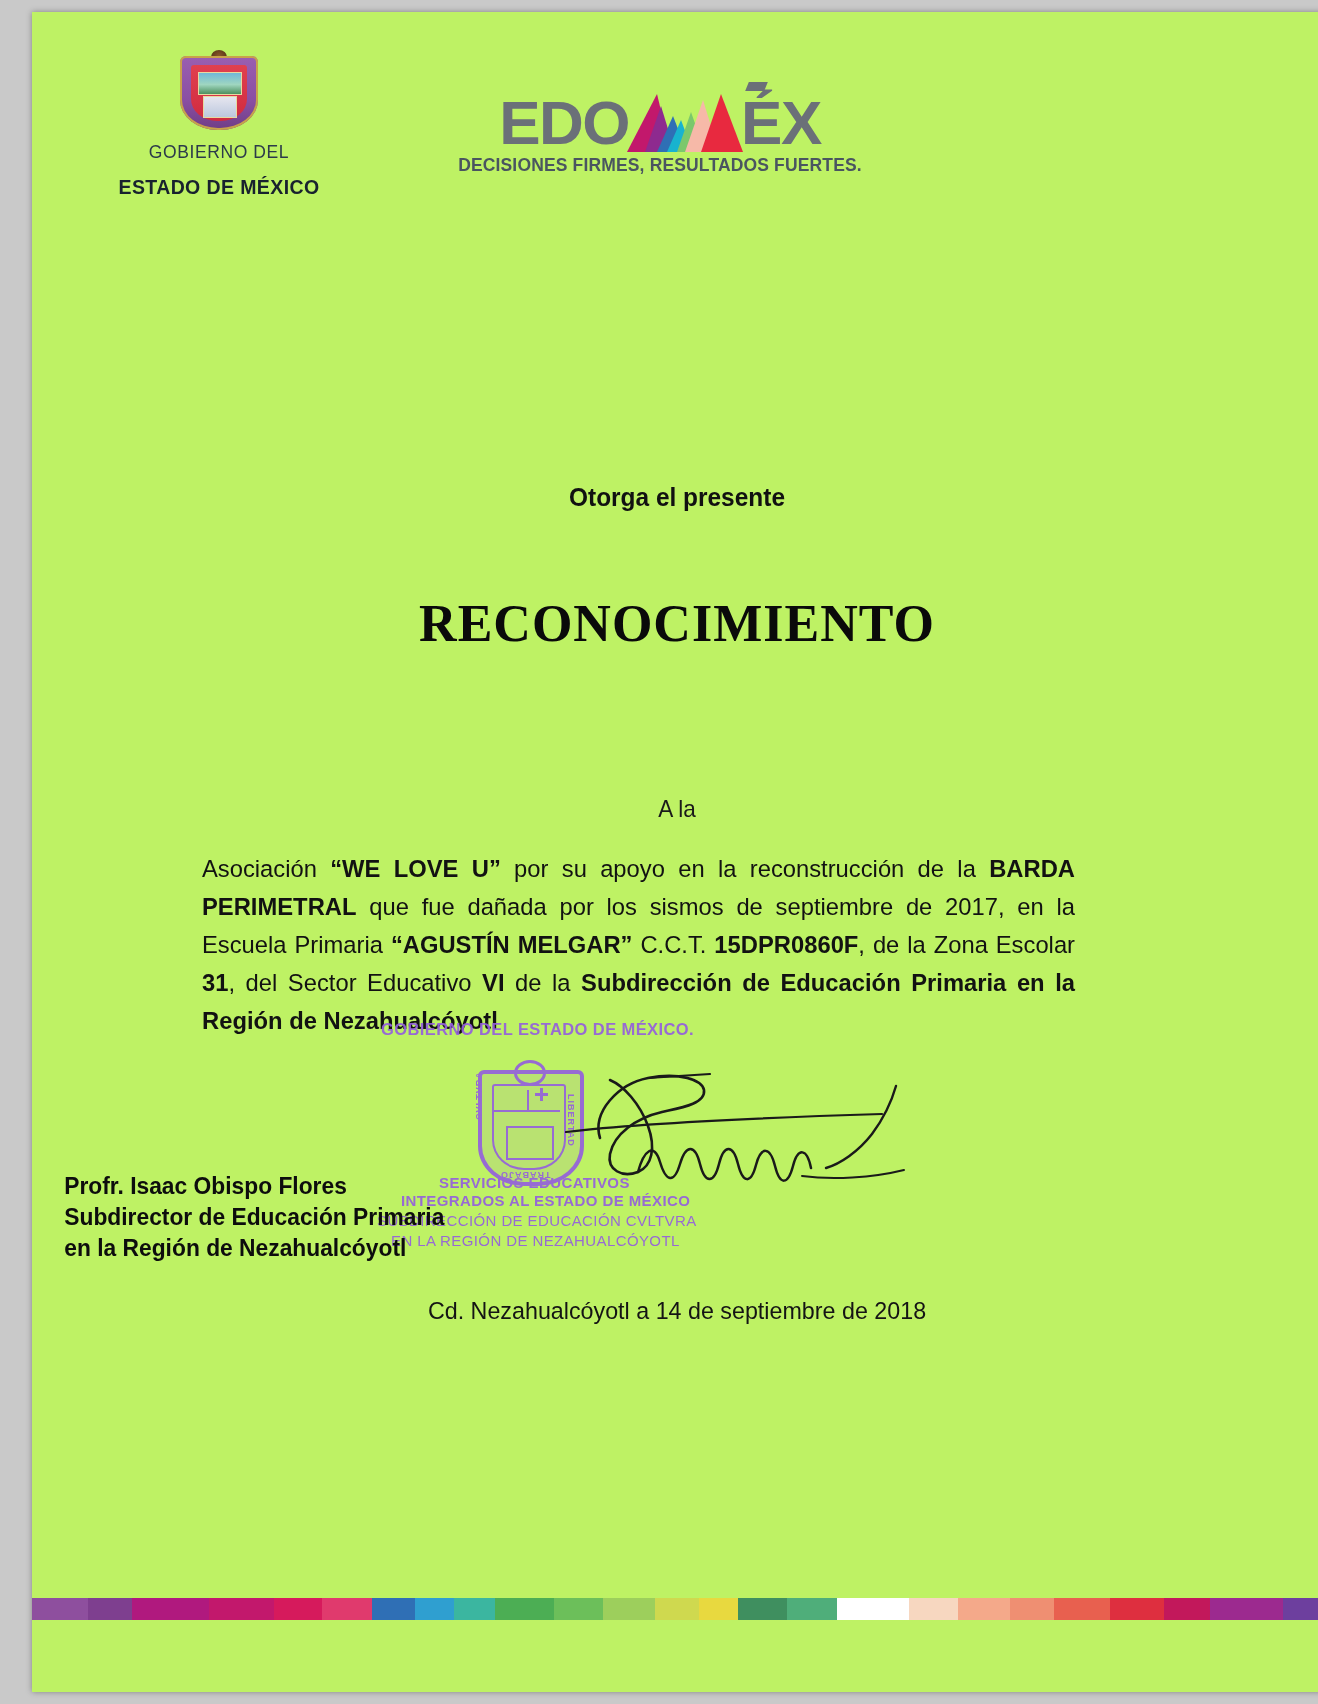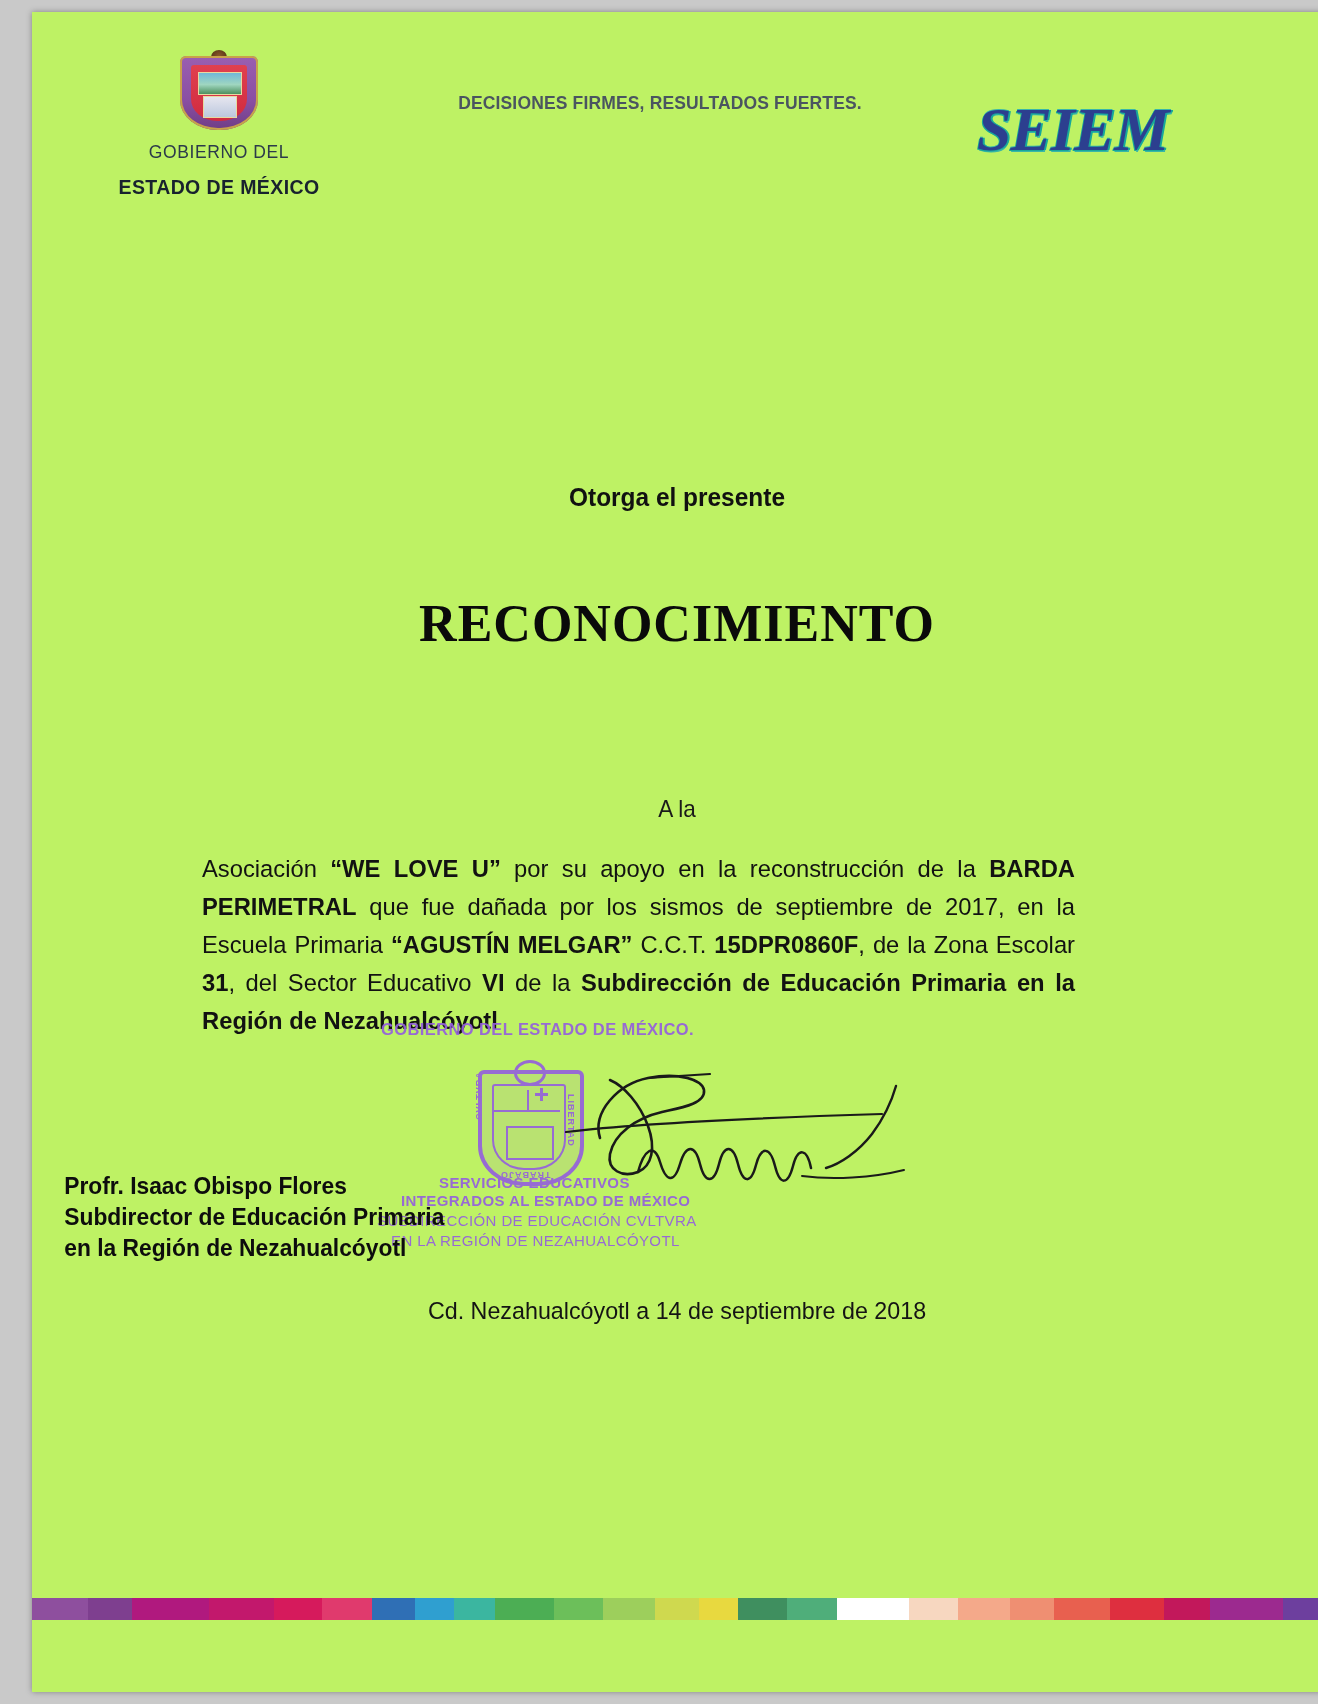--- a/index.html
+++ b/index.html
@@ -417,26 +417,41 @@
         <div class="outer"></div>
         <div class="inner"></div>
         <div class="q-top"></div>
         <div class="q-bot"></div>
       </div>
       <div class="gem-text1">GOBIERNO DEL</div>
       <div class="gem-text2">ESTADO DE MÉXICO</div>
     </div>
 
     <div class="edomex-logo">
+      <div class="edomex-word">
+        <span class="edo-part">EDO</span>
+        <span class="edomex-m">
+          <svg width="116" height="58" viewBox="0 0 116 58" xmlns="http://www.w3.org/2000/svg">
+            <polygon points="0,58 30,0 44,58" fill="#c2186c"></polygon>
+            <polygon points="18,58 34,12 48,58" fill="#8e2a8f"></polygon>
+            <polygon points="30,58 46,22 60,58" fill="#2f6fb5"></polygon>
+            <polygon points="40,58 54,26 66,58" fill="#18b3cf"></polygon>
+            <polygon points="50,58 64,18 78,58" fill="#7bc86c"></polygon>
+            <polygon points="58,58 76,6 92,58" fill="#f6b9a8"></polygon>
+            <polygon points="74,58 94,0 116,58" fill="#e8293f"></polygon>
+          </svg>
+        </span>
+        <span class="ex-part">
+          <span class="ex-accent"></span>
+          <span>ÉX</span>
+        </span>
+      </div>
       <div class="edomex-tag">DECISIONES FIRMES, RESULTADOS FUERTES.</div>
     </div>
 
-    <div class="seiem-logo">
-      <div class="seiem-word">SEIEM</div>
-    </div>
   </div>
 
 
   <div class="otorga">Otorga el presente</div>
 
   <div class="recon">RECONOCIMIENTO</div>
 
   <div class="ala">A la</div>
 
   <div class="body-text">

